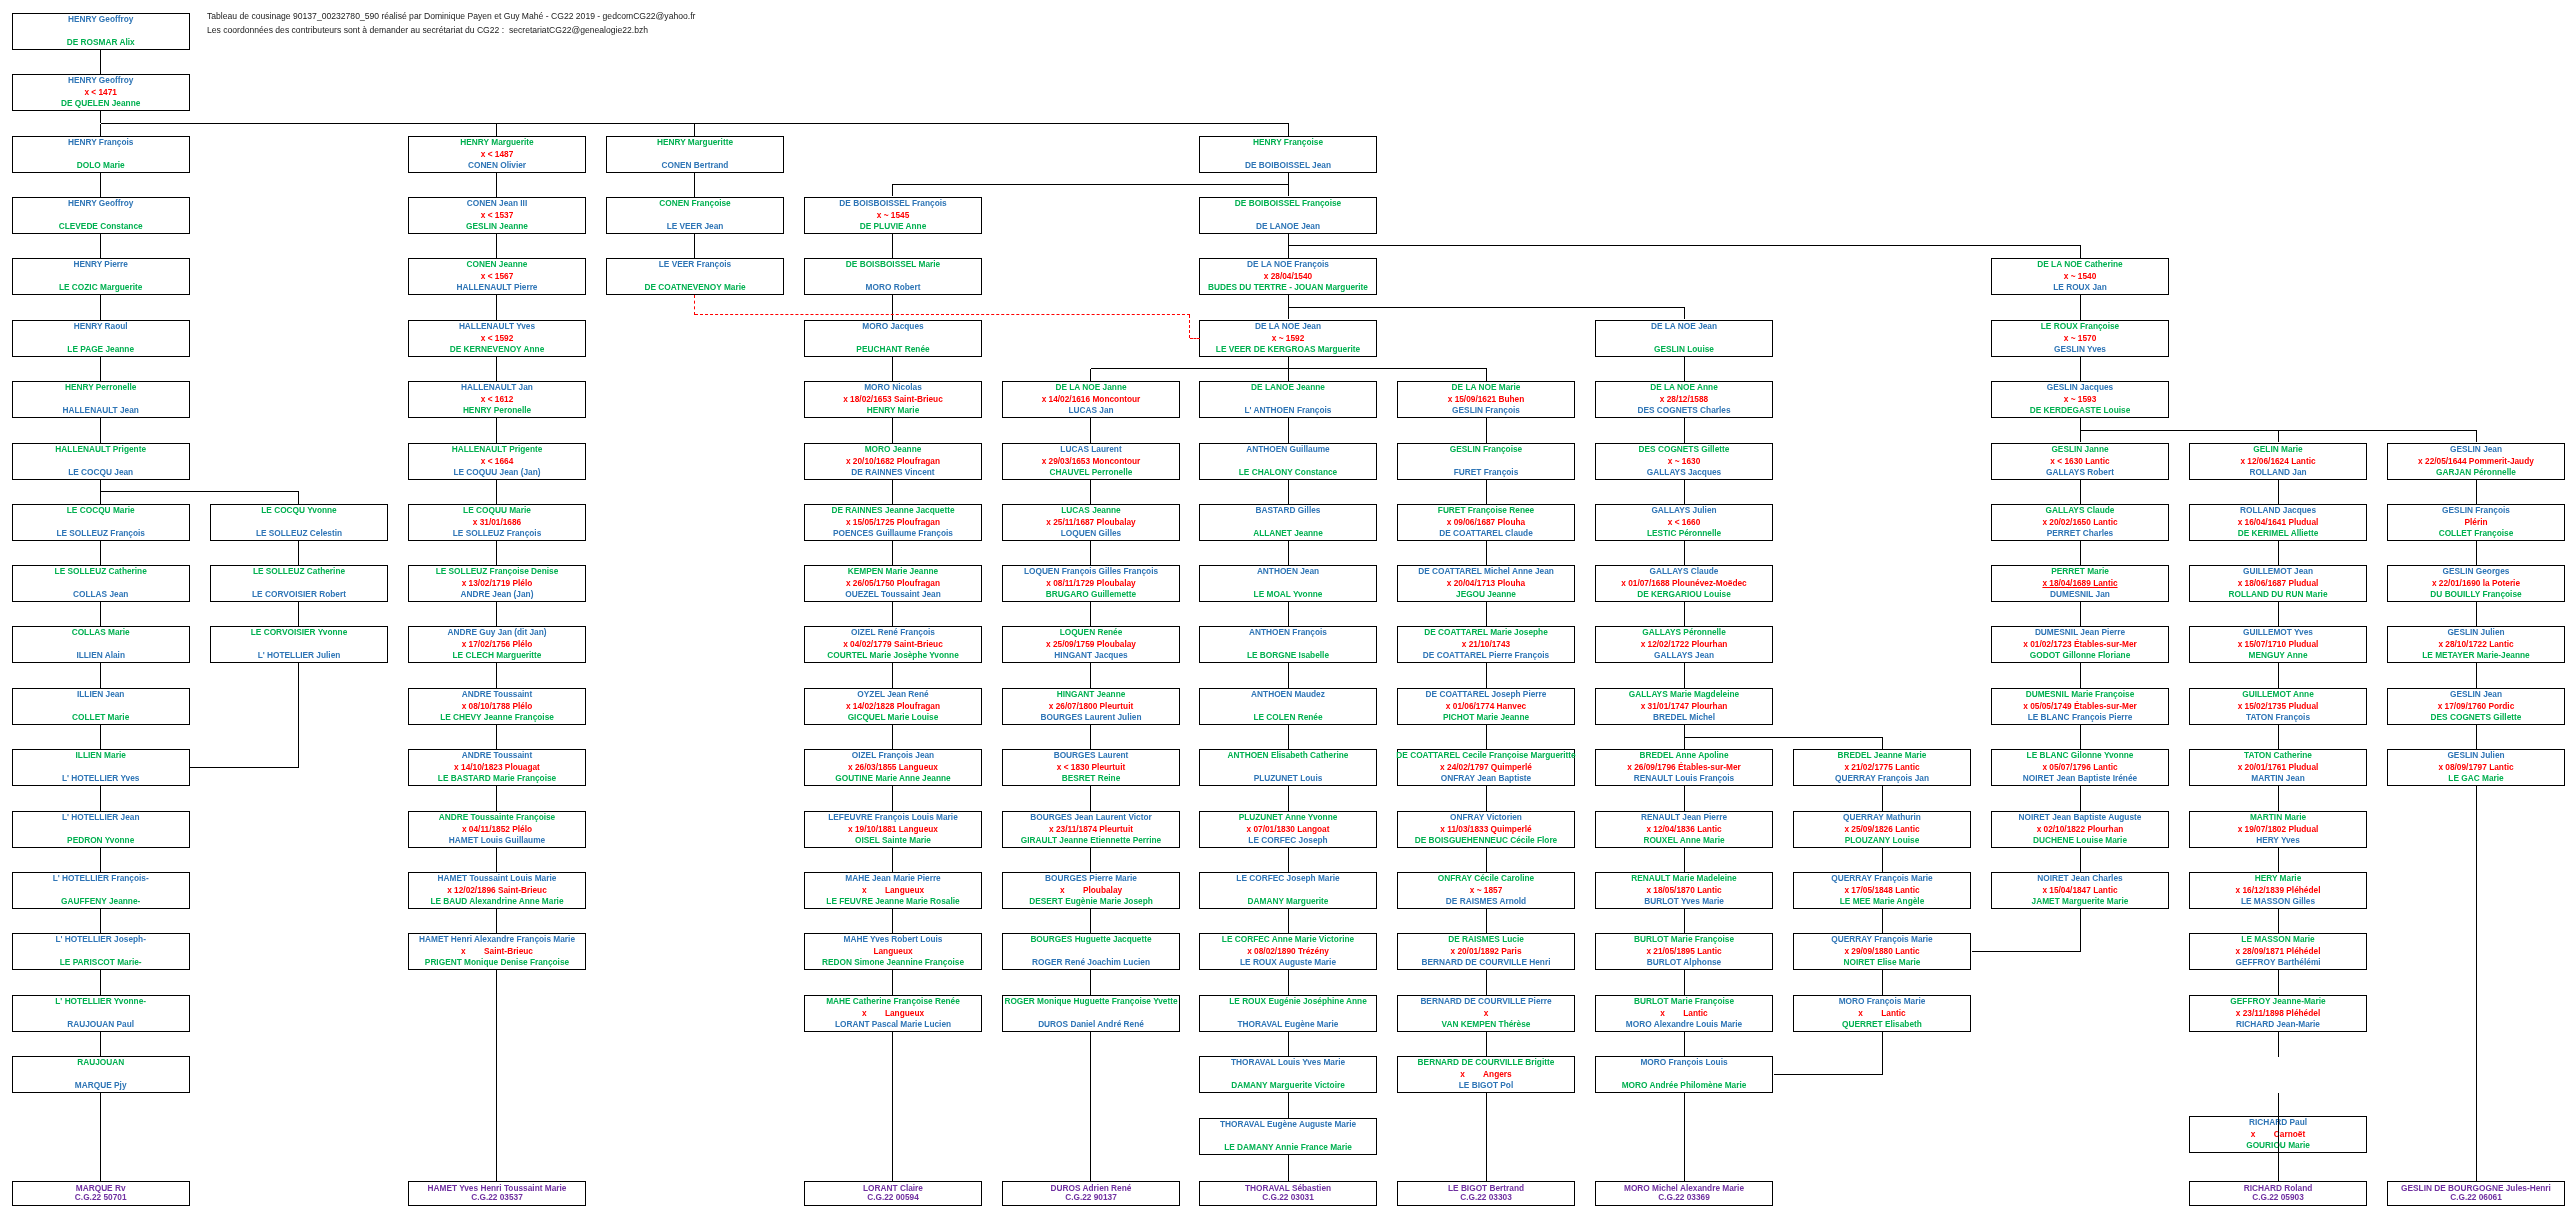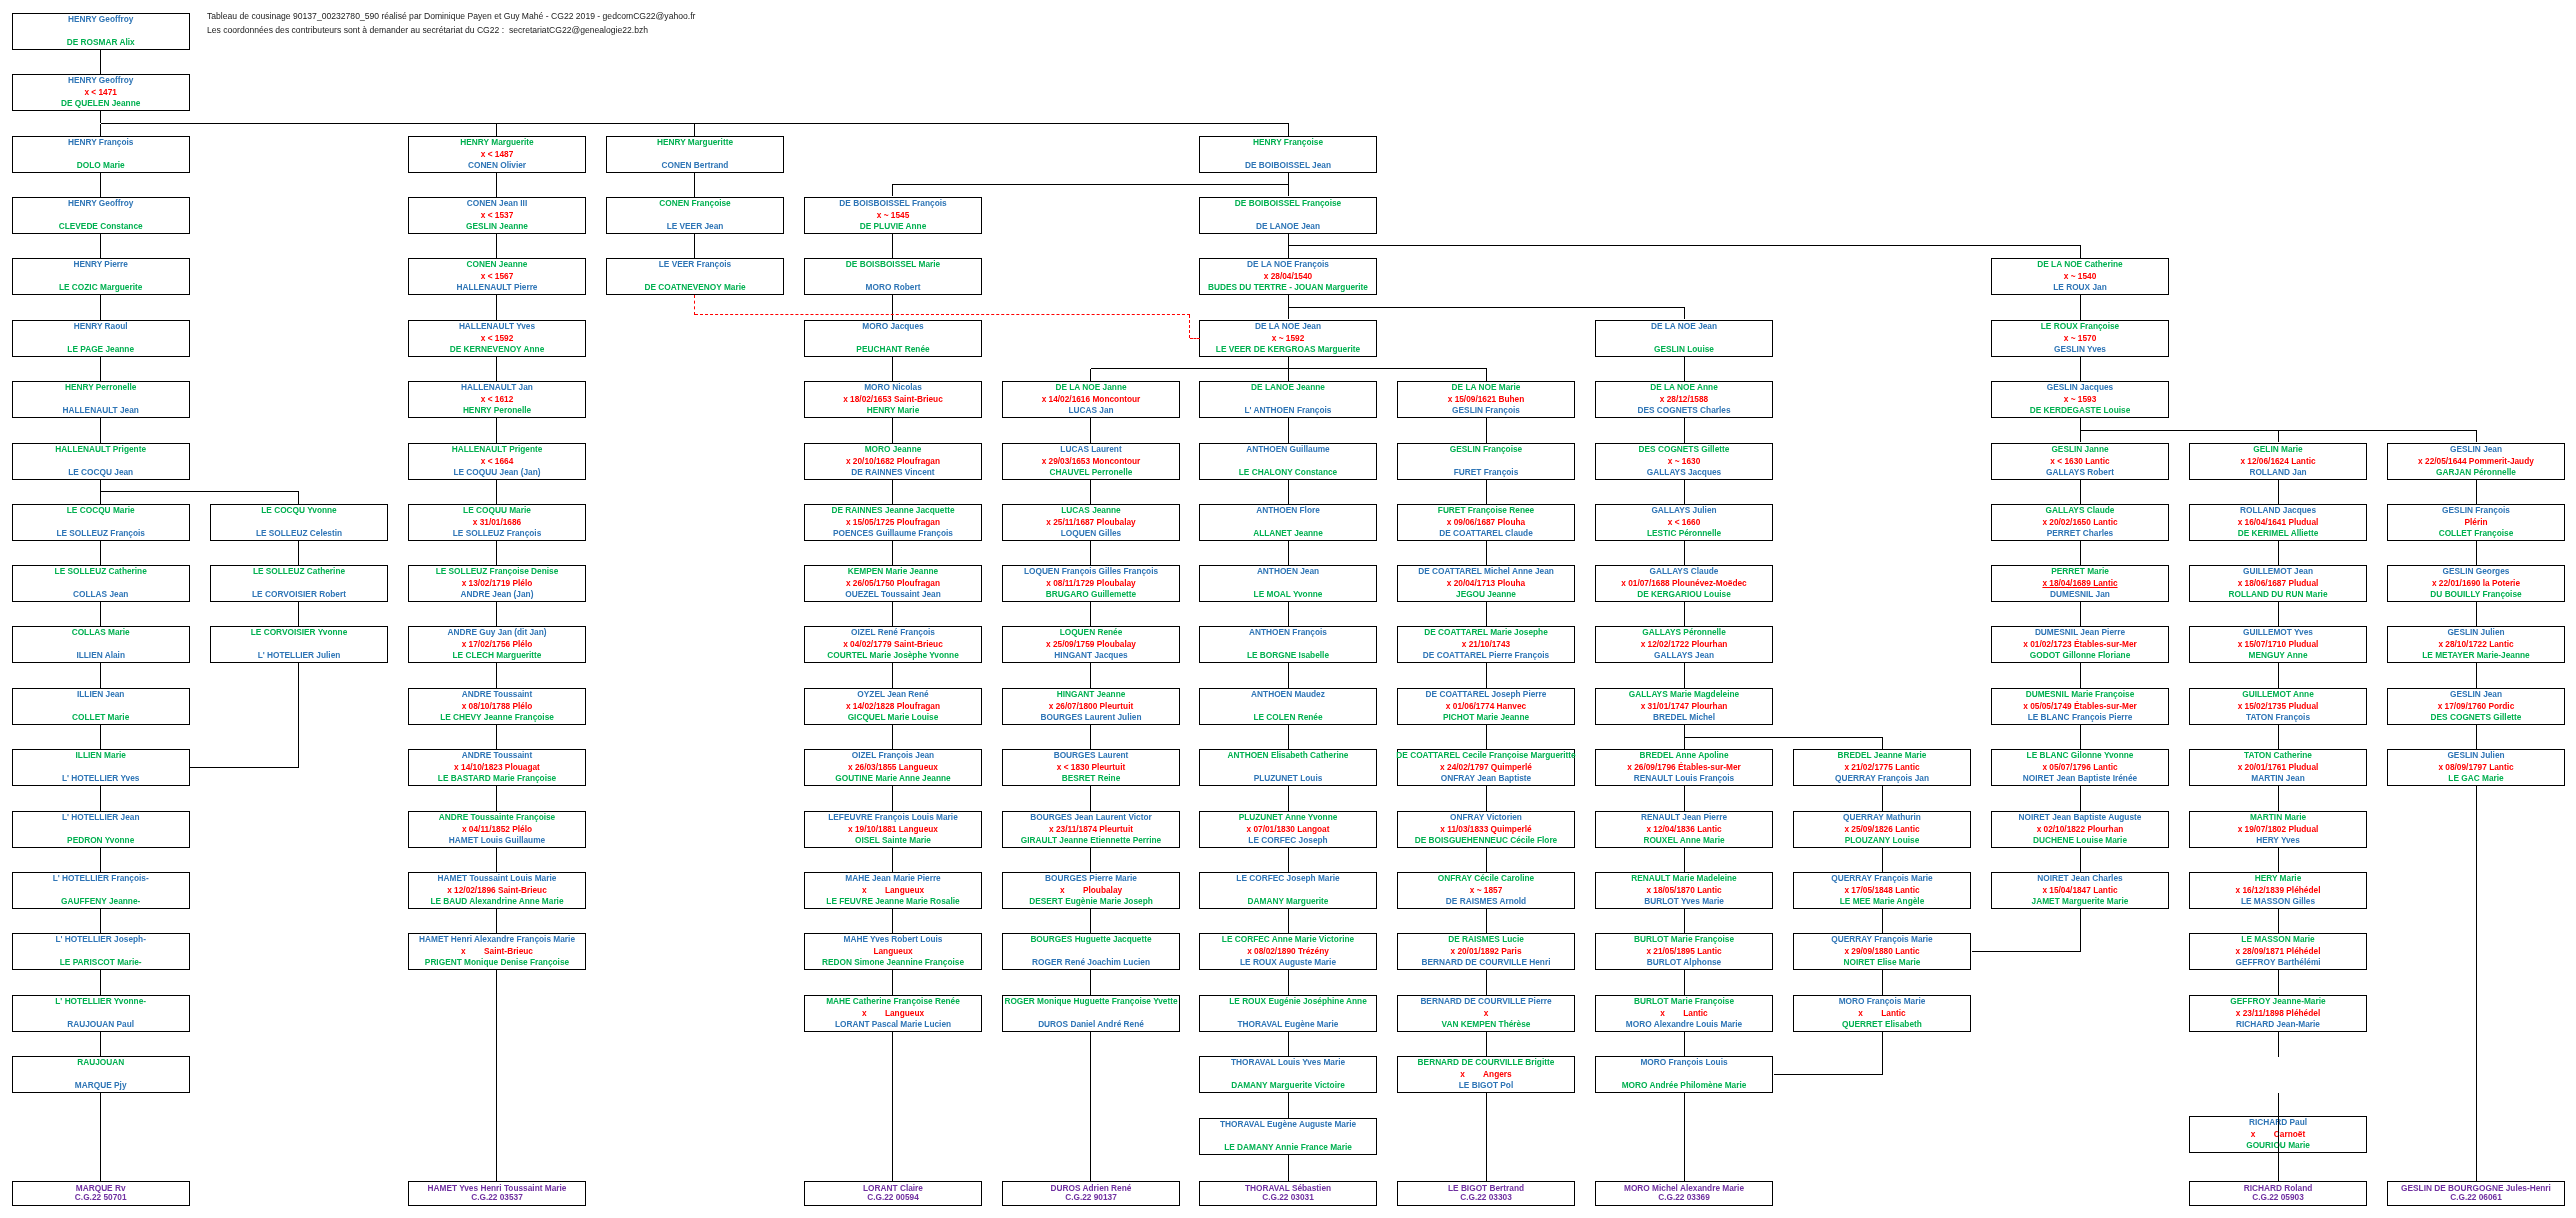--- a/index.html
+++ b/index.html
@@ -379,21 +379,21 @@
       <span style="color: rgb(0, 176, 80);">DE LANOE Jeanne</span>
       <span style="color: rgb(255, 0, 0);">&nbsp;</span>
       <span style="color: rgb(46, 117, 182);">L' ANTHOEN François</span>
     </div>
     <div class="box" style="left: 1199px; top: 443px;">
       <span style="color: rgb(46, 117, 182);">ANTHOEN Guillaume</span>
       <span style="color: rgb(255, 0, 0);">&nbsp;</span>
       <span style="color: rgb(0, 176, 80);">LE CHALONY Constance</span>
     </div>
     <div class="box" style="left: 1199px; top: 504px;">
-      <span style="color: rgb(46, 117, 182);">ANTHOEN Flore</span>
+      <span style="color: rgb(46, 117, 182);">BASTARD Gilles</span>
       <span style="color: rgb(255, 0, 0);">&nbsp;</span>
       <span style="color: rgb(0, 176, 80);">ALLANET Jeanne</span>
     </div>
     <div class="box" style="left: 1199px; top: 565px;">
       <span style="color: rgb(46, 117, 182);">ANTHOEN Jean</span>
       <span style="color: rgb(255, 0, 0);">&nbsp;</span>
       <span style="color: rgb(0, 176, 80);">LE MOAL Yvonne</span>
     </div>
     <div class="box" style="left: 1199px; top: 626px;">
       <span style="color: rgb(46, 117, 182);">ANTHOEN François</span>

